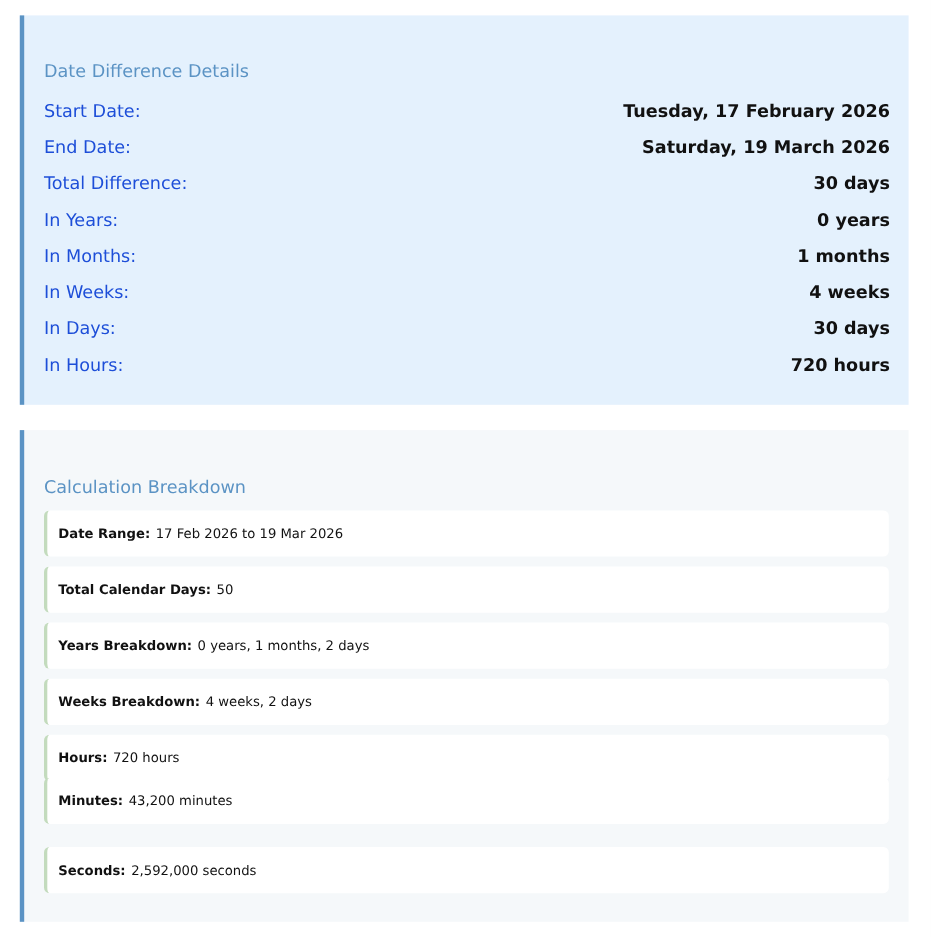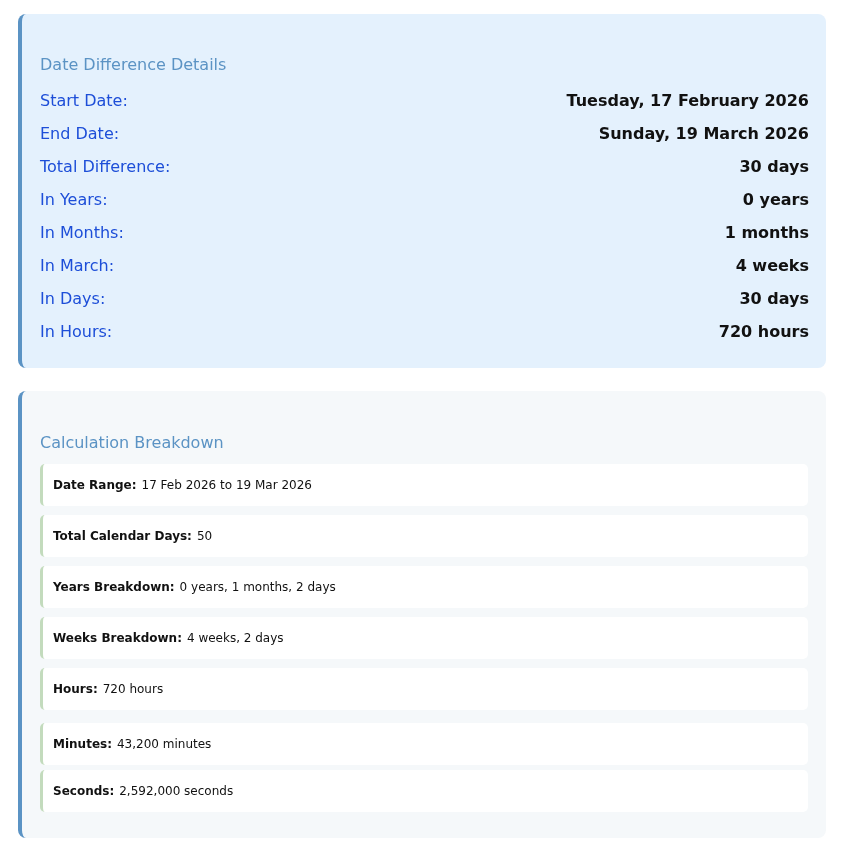--- a/index.html
+++ b/index.html
@@ -5,21 +5,21 @@
     html, body { margin: 0; padding: 0; background: #ffffff; }
     body {
       width: 846px; height: 852px; overflow: hidden;
       font-family: "DejaVu Sans", "Liberation Sans", sans-serif;
       color: #111;
     }
     .card {
       position: absolute;
       left: 18px; width: 808px;
       border-left: 4px solid #5b93c4;
-      border-radius: 8px;
+      border-radius: 0;
       box-sizing: border-box;
     }
     .card-details { top: 14px; height: 354px; background: #e4f1fd; }
     .card-breakdown { top: 391px; height: 447px; background: #f5f8fa; }
     .card-title {
       position: absolute; left: 18px;
       font-size: 16px; color: #5b93c4; font-weight: normal;
       margin: 0;
     }
     .card-details .card-title { top: 41px; }
@@ -48,36 +48,36 @@
 
 <div class="card card-details">
   <h3 class="card-title">Date Difference Details</h3>
 
   <div class="detail-row" style="top:70px">
     <span class="detail-label">Start Date:</span>
     <span class="detail-value">Tuesday, 17 February 2026</span>
   </div>
   <div class="detail-row" style="top:103px">
     <span class="detail-label">End Date:</span>
-    <span class="detail-value">Sunday, 19 March 2026</span>
+    <span class="detail-value">Saturday, 19 March 2026</span>
   </div>
   <div class="detail-row" style="top:136px">
     <span class="detail-label">Total Difference:</span>
     <span class="detail-value">30 days</span>
   </div>
   <div class="detail-row" style="top:169px">
     <span class="detail-label">In Years:</span>
     <span class="detail-value">0 years</span>
   </div>
   <div class="detail-row" style="top:202px">
     <span class="detail-label">In Months:</span>
     <span class="detail-value">1 months</span>
   </div>
   <div class="detail-row" style="top:235px">
-    <span class="detail-label">In March:</span>
+    <span class="detail-label">In Weeks:</span>
     <span class="detail-value">4 weeks</span>
   </div>
   <div class="detail-row" style="top:268px">
     <span class="detail-label">In Days:</span>
     <span class="detail-value">30 days</span>
   </div>
   <div class="detail-row" style="top:301px">
     <span class="detail-label">In Hours:</span>
     <span class="detail-value">720 hours</span>
   </div>
@@ -99,21 +99,21 @@
     <span class="bd-val">0 years, 1 months, 2 days</span>
   </div>
   <div class="bd-item" style="top:226px">
     <span class="bd-key">Weeks Breakdown:</span>
     <span class="bd-val">4 weeks, 2 days</span>
   </div>
   <div class="bd-item" style="top:277px">
     <span class="bd-key">Hours:</span>
     <span class="bd-val">720 hours</span>
   </div>
-  <div class="bd-item" style="top:332px">
+  <div class="bd-item" style="top:316px">
     <span class="bd-key">Minutes:</span>
     <span class="bd-val">43,200 minutes</span>
   </div>
   <div class="bd-item" style="top:379px">
     <span class="bd-key">Seconds:</span>
     <span class="bd-val">2,592,000 seconds</span>
   </div>
 </div>
 
 </body></html>

